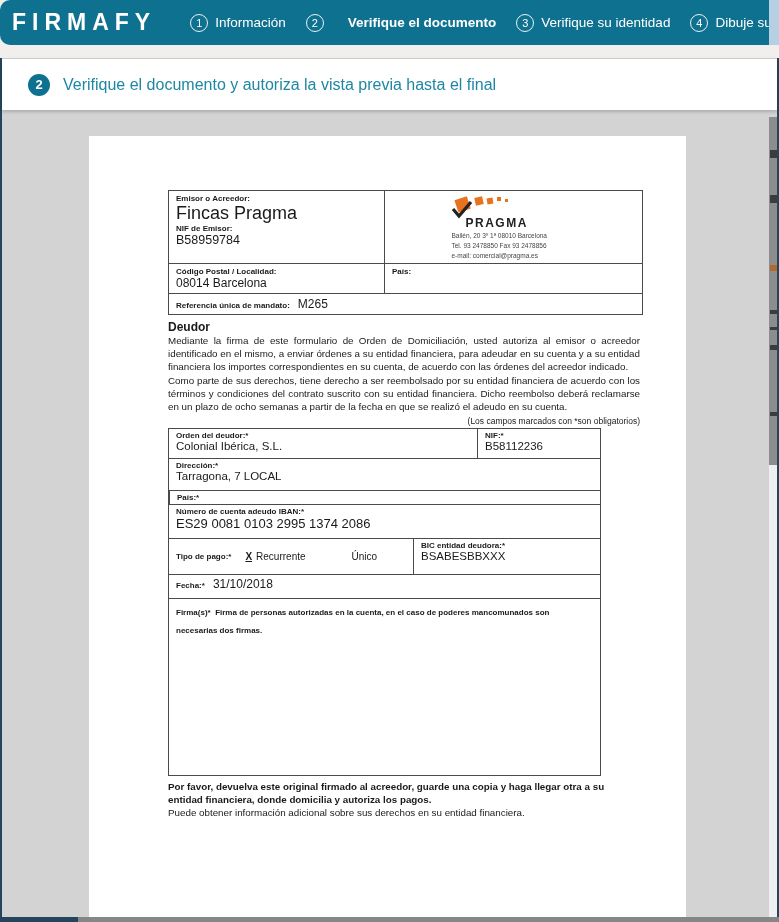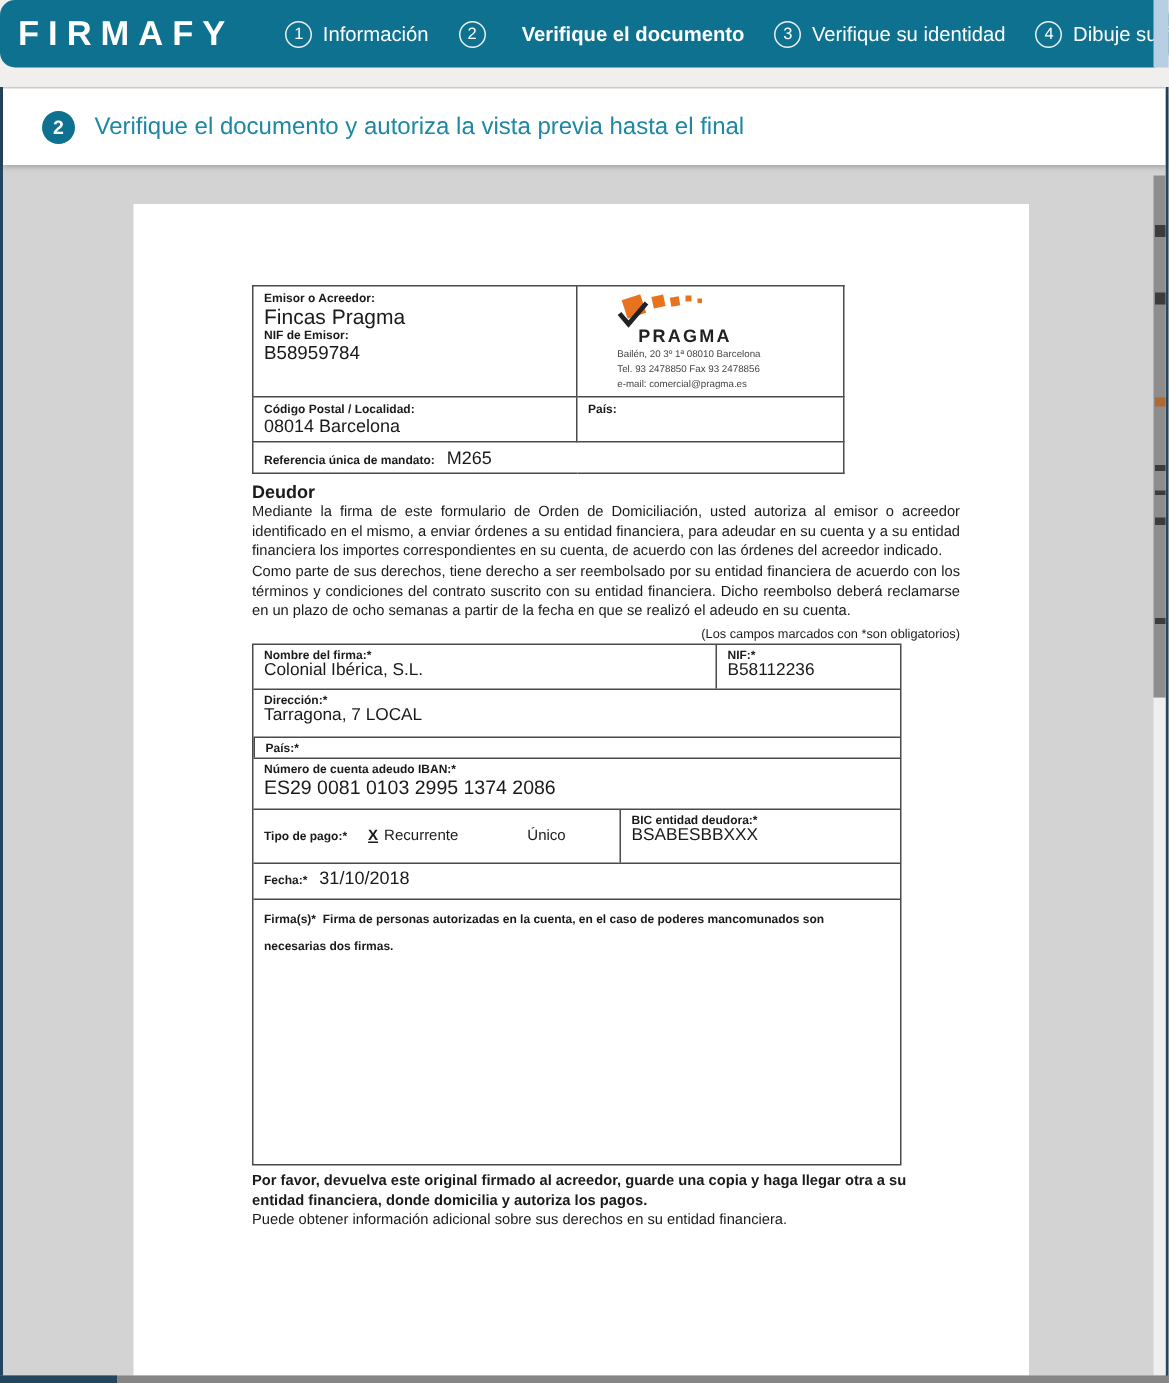--- a/index.html
+++ b/index.html
@@ -49,24 +49,24 @@
   .bottom-strip { position:absolute; bottom:-0px; left:-2px; width:779px; height:5px;
     background:#868686; z-index:5; }
   .bottom-strip i { position:absolute; left:0; top:0; width:78px; height:5px;
     background:#24455e; display:block; }
 
   
   .page { position:absolute; left:87px; top:26px; width:597px; height:920px;
     background:#fff; color:#1a1a1a; }
   .page-inner { padding:54px 46px 0 79px; }
 
-  table.doc { border-collapse:collapse; width:395px; }
+  table.doc { border-collapse:collapse; width:475px; }
   table.doc td { border:1px solid #4a4a4a; padding:3px 7px; vertical-align:top; }
   .lbl { font-size:8px; font-weight:bold; }
-  .val-lg { font-size:14px; }
+  .val-lg { font-size:18px; }
   .val-md { font-size:12.5px; }
   .val-in { font-size:12px; white-space:pre-wrap; }
   .inline-row { display:flex; align-items:baseline; gap:8px; }
 
   .cell-w { width:216px; }
 
   
   .pragma-box { width:140px; margin:1px auto 0; padding-left:6px; }
   .pragma-name { font-size:12px; font-weight:bold; letter-spacing:1.5px;
     color:#222; margin:-9px 0 1px 16px; }
@@ -194,21 +194,21 @@
         <div class="deudor-section">
           <div class="deudor-heading">Deudor</div>
           <p>Mediante la firma de este formulario de Orden de Domiciliación, usted autoriza al emisor o acreedor identificado en el mismo, a enviar órdenes a su entidad financiera, para adeudar en su cuenta y a su entidad financiera los importes correspondientes en su cuenta, de acuerdo con las órdenes del acreedor indicado.</p>
           <p>Como parte de sus derechos, tiene derecho a ser reembolsado por su entidad financiera de acuerdo con los términos y condiciones del contrato suscrito con su entidad financiera. Dicho reembolso deberá reclamarse en un plazo de ocho semanas a partir de la fecha en que se realizó el adeudo en su cuenta.</p>
           <div class="required-note">(Los campos marcados con *son obligatorios)</div>
         </div>
 
         <div class="form">
           <div class="frow r1">
             <div class="fcell main">
-              <div class="lbl">Nombre del firma:*</div>
+              <div class="lbl">Orden del deudor:*</div>
               <div class="fval">Colonial Ibérica, S.L.</div>
             </div>
             <div class="fcell side sep">
               <div class="lbl">NIF:*</div>
               <div class="fval">B58112236</div>
             </div>
           </div>
           <div class="frow r2">
             <div class="fcell main">
               <div class="lbl">Dirección:*</div>

